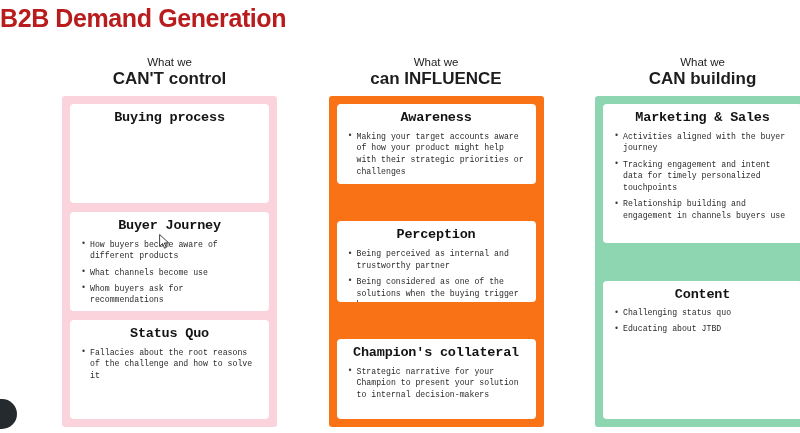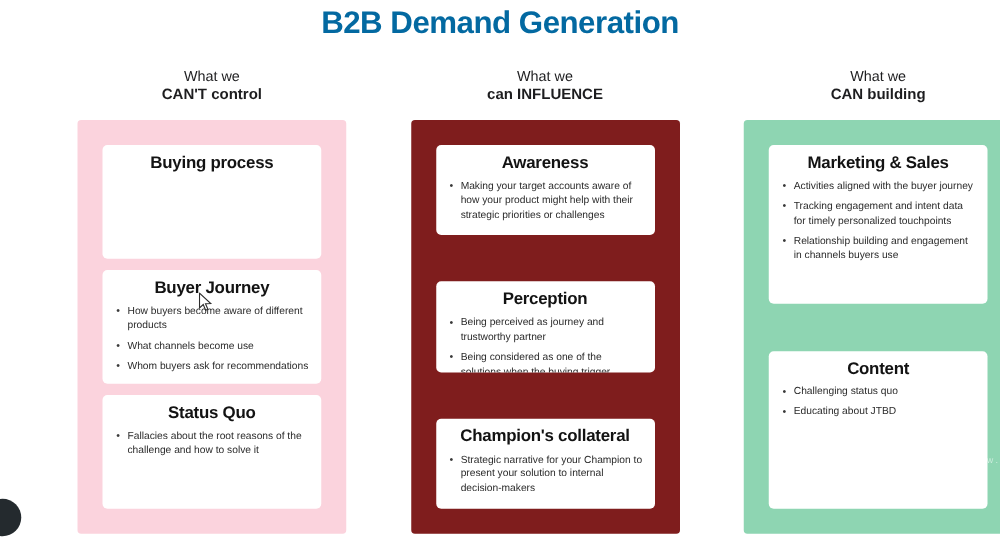--- a/index.html
+++ b/index.html
@@ -10,24 +10,24 @@
     overflow: hidden;
   }
   #slide {
     position: relative;
     width: 800px; height: 433px;
     background: #ffffff;
   }
   .title {
     position: absolute;
     top: 4px; left: 0; width: 800px;
-    text-align: center;
+    text-align: left;
     font-size: 25px;
     font-weight: bold;
-    color: #0369a1;
+    color: #b91c1c;
     letter-spacing: -0.4px;
   }
   .columns {
     position: absolute;
     top: 56px; left: 62px;
     width: 748px; height: 371px;
     display: flex;
     justify-content: space-between;
   }
   .column {
@@ -41,33 +41,34 @@
     line-height: 1.12;
     color: #1d1d1f;
   }
   .col-head .kicker {
     display: block;
     font-size: 11.5px;
     font-weight: normal;
   }
   .col-head .strong {
     display: block;
-    font-size: 12px;
+    font-size: 17px;
     font-weight: bold;
   }
   .panel {
     flex: 1;
     border-radius: 3px;
-    padding: 20px;
+    padding: 8px;
     display: flex;
     flex-direction: column;
     gap: 9px;
+    font-family: Liberation Mono, monospace;
   }
   .panel.pink  { background: #fbd3dd; }
-  .panel.mint  { background: #7f1d1d; gap: 37px; }
+  .panel.mint  { background: #f97316; gap: 37px; }
   .panel.green { background: #8ed5b2; gap: 38px; }
 
   .card {
     background: #ffffff;
     border-radius: 4px;
     padding: 7px 9px 8px 9px;
     flex: 1 1 0;
     min-height: 0;
     overflow: hidden;
   }
@@ -168,21 +169,21 @@
       <div class="panel mint">
         <div class="card">
           <div class="card-title">Awareness</div>
           <ul class="bullets">
             <li>Making your target accounts aware of how your product might help with their strategic priorities or challenges</li>
           </ul>
         </div>
         <div class="card">
           <div class="card-title">Perception</div>
           <ul class="bullets">
-            <li>Being perceived as journey and trustworthy partner</li>
+            <li>Being perceived as internal and trustworthy partner</li>
             <li>Being considered as one of the solutions when the buying trigger happens</li>
           </ul>
         </div>
         <div class="card">
           <div class="card-title">Champion's collateral</div>
           <ul class="bullets">
             <li>Strategic narrative for your Champion to present your solution to internal decision-makers</li>
           </ul>
         </div>
       </div>

